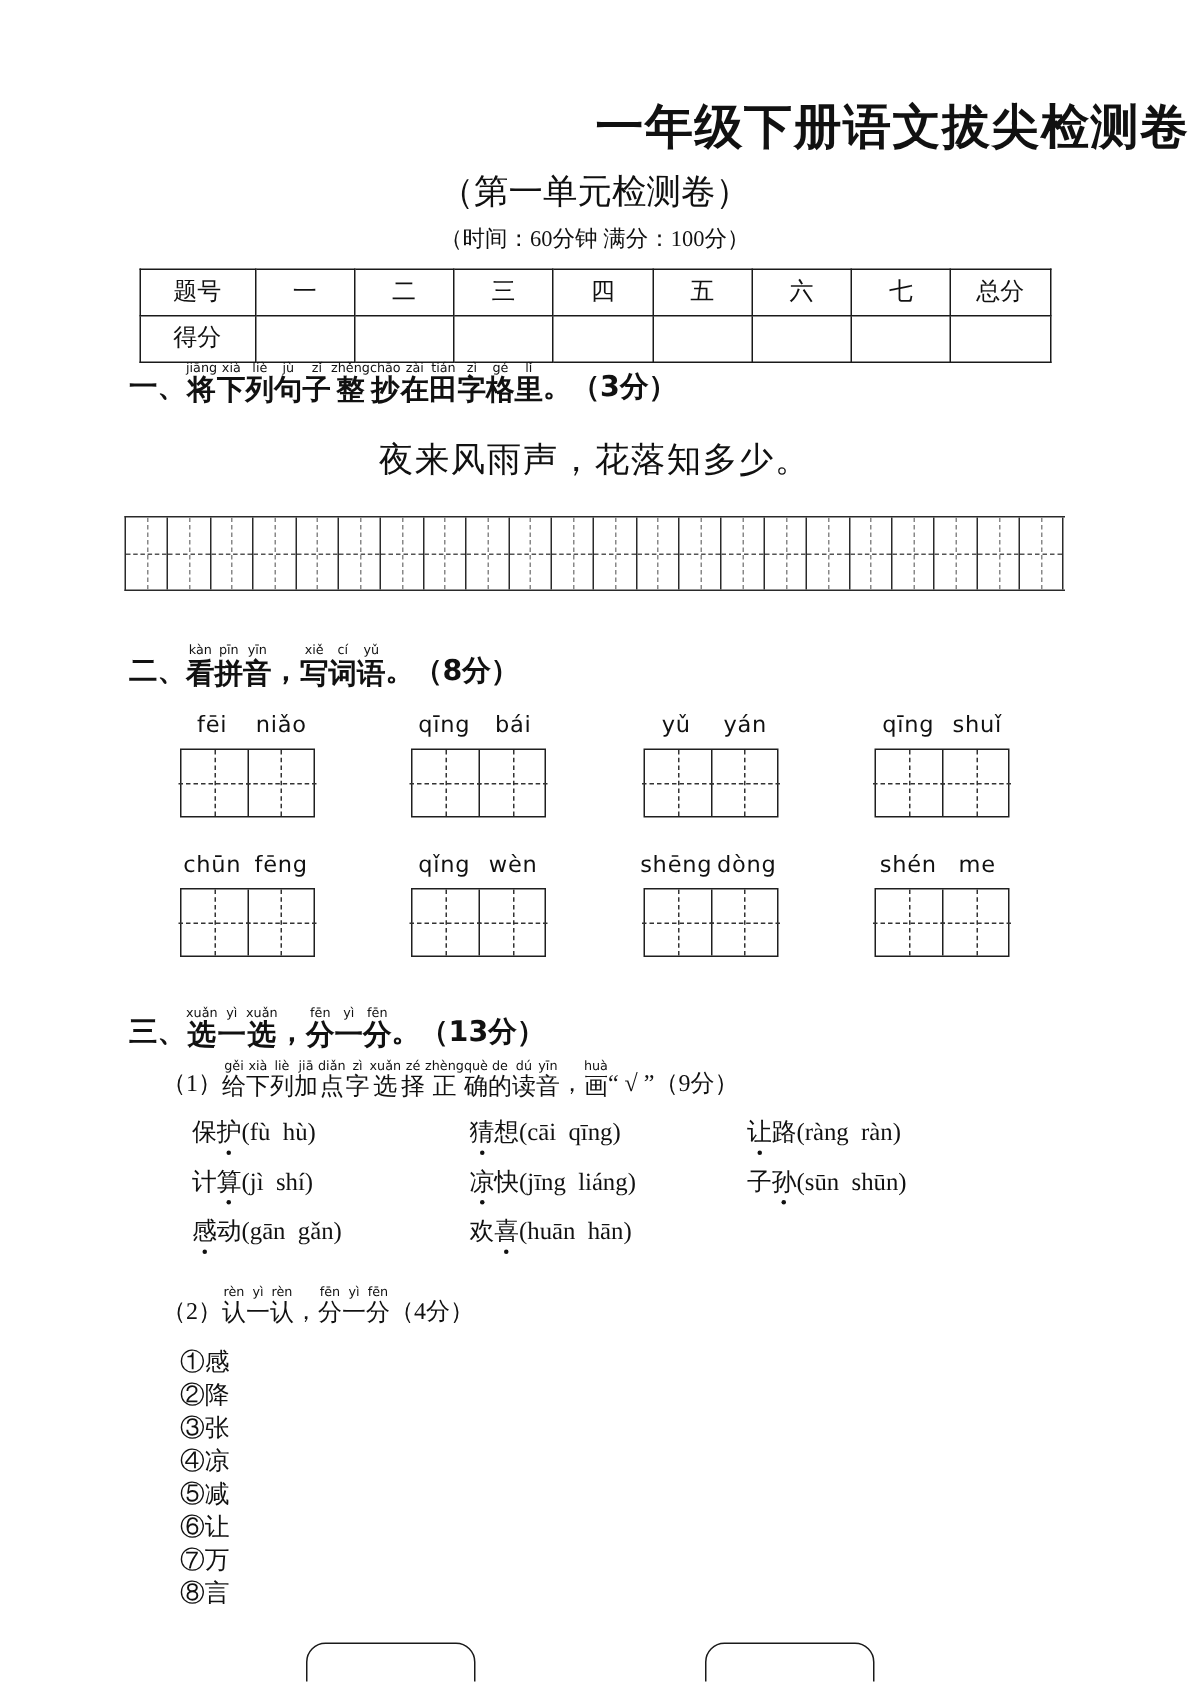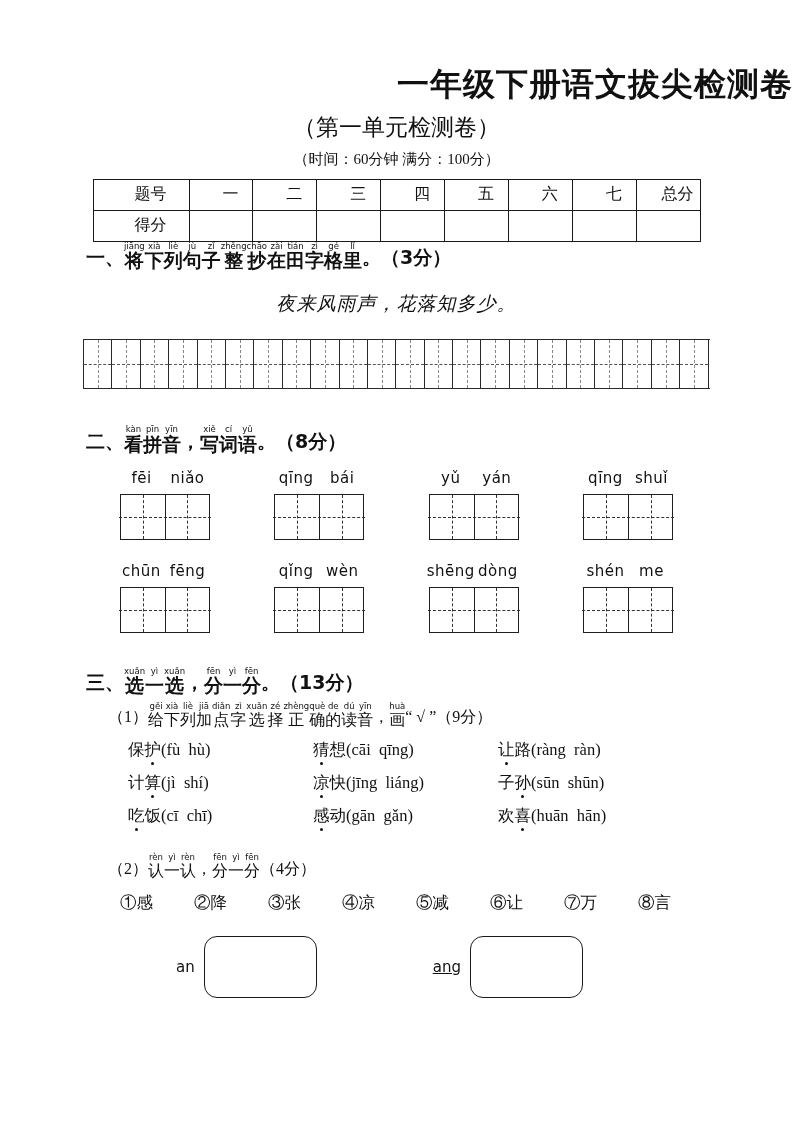--- a/index.html
+++ b/index.html
@@ -54,21 +54,20 @@
     width: 100%;
     table-layout: fixed;
   }
   table.score-table td {
     border: 1px solid #1a1a1a;
     height: 28px;
     text-align: center;
     vertical-align: middle;
     font-size: 16px;
     font-family: "Liberation Serif", "DejaVu Serif", serif;
-    padding-left: 20px;
   }
   table.score-table td.label-cell {
     width: 74px;
   }
 
   
   .section {
     position: relative;
   }
   .sec-head {
@@ -106,25 +105,24 @@
     white-space: nowrap;
   }
   .sec-tail {
     white-space: nowrap;
     text-align: right;
   }
 
   
   .poem-line {
     text-align: center;
-    font-size: 19px;
+    font-size: 23px;
     margin-top: 20px;
     letter-spacing: 1px;
     font-family: "Liberation Serif", "DejaVu Serif", serif;
-    font-style: italic;
   }
   .tzg-row {
     display: flex;
     margin: 22px auto 0 auto;
     width: 626px;
     border-top: 1.4px solid #2a2a2a;
     border-bottom: 1.4px solid #2a2a2a;
     border-left: 1.4px solid #2a2a2a;
   }
   .tzg-cell {
@@ -240,20 +238,21 @@
     height: 3px;
     background: #111;
     border-radius: 50%;
   }
   .num-list {
     display: flex;
     margin-left: 120px;
     margin-top: 12px;
     font-size: 16.5px;
     font-family: "Liberation Serif", "DejaVu Serif", serif;
+    flex-direction: column;
   }
   .num-item {
     width: 74px;
     white-space: nowrap;
   }
   .box-row {
     display: flex;
     margin-top: 22px;
     margin-left: 176px;
     align-items: center;
@@ -643,21 +642,20 @@
           <div class="choice-item"><span>保</span><span class="dotchar">护</span><span>(</span><span>fù</span><span>&nbsp;&nbsp;</span><span>hù</span><span>)</span></div>
           <div class="choice-item"><span class="dotchar">猜</span><span>想</span><span>(</span><span>cāi</span><span>&nbsp;&nbsp;</span><span>qīng</span><span>)</span></div>
           <div class="choice-item"><span class="dotchar">让</span><span>路</span><span>(</span><span>ràng</span><span>&nbsp;&nbsp;</span><span>ràn</span><span>)</span></div>
         </div>
         <div class="choice-row">
           <div class="choice-item"><span>计</span><span class="dotchar">算</span><span>(</span><span>jì</span><span>&nbsp;&nbsp;</span><span>shí</span><span>)</span></div>
           <div class="choice-item"><span class="dotchar">凉</span><span>快</span><span>(</span><span>jīng</span><span>&nbsp;&nbsp;</span><span>liáng</span><span>)</span></div>
           <div class="choice-item"><span>子</span><span class="dotchar">孙</span><span>(</span><span>sūn</span><span>&nbsp;&nbsp;</span><span>shūn</span><span>)</span></div>
         </div>
         <div class="choice-row">
-          <div class="choice-item"><span class="dotchar">吃</span><span>饭</span><span>(</span><span>cī</span><span>&nbsp;&nbsp;</span><span>chī</span><span>)</span></div>
           <div class="choice-item"><span class="dotchar">感</span><span>动</span><span>(</span><span>gān</span><span>&nbsp;&nbsp;</span><span>gǎn</span><span>)</span></div>
           <div class="choice-item"><span>欢</span><span class="dotchar">喜</span><span>(</span><span>huān</span><span>&nbsp;&nbsp;</span><span>hān</span><span>)</span></div>
         </div>
       </div>
 
     <div class="subq-head" style="margin-top:26px;">
       <span class="sec-tail">（2）</span>
       <span class="ruby-run" id="q3s2-ruby-a">
           <span class="rb">
             <span class="py">rèn</span>

